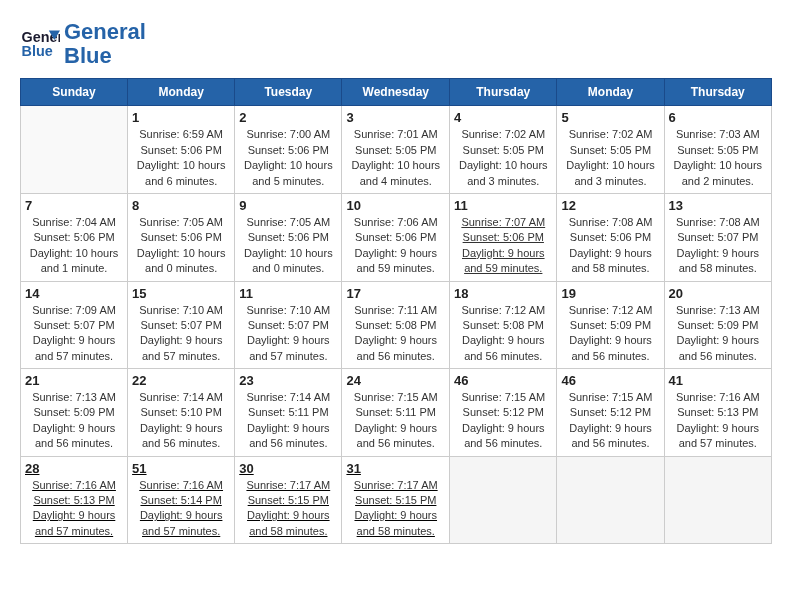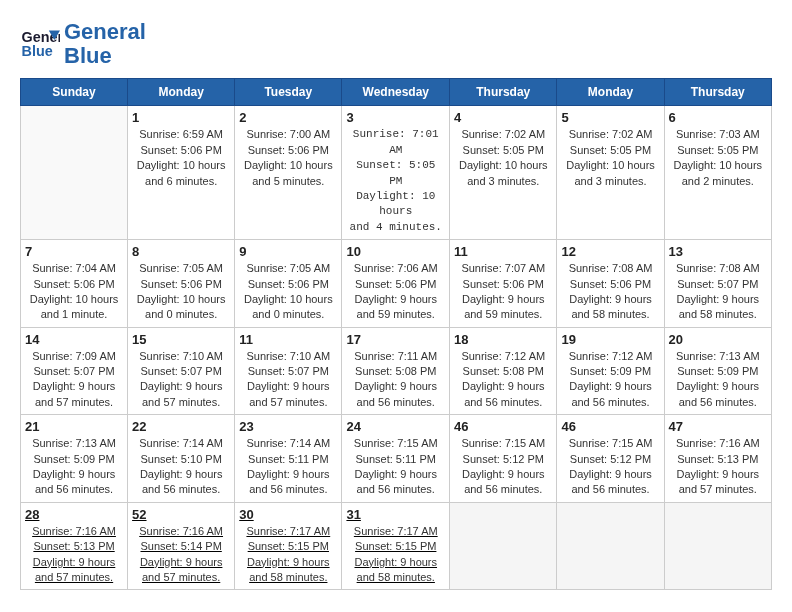--- a/index.html
+++ b/index.html
@@ -144,21 +144,21 @@
         </td>
         <td>
           <span class="day-num">2</span>
           <div class="day-detail" style="white-space: pre-line;">Sunrise: 7:00 AM
 Sunset: 5:06 PM
 Daylight: 10 hours
 and 5 minutes.</div>
         </td>
         <td>
           <span class="day-num">3</span>
-          <div class="day-detail" style="white-space: pre-line; font-family: Liberation Mono, monospace;">Sunrise: 7:01 AM
+          <div class="day-detail" style="white-space: pre-line;">Sunrise: 7:01 AM
 Sunset: 5:05 PM
 Daylight: 10 hours
 and 4 minutes.</div>
         </td>
         <td>
           <span class="day-num">4</span>
           <div class="day-detail" style="white-space: pre-line;">Sunrise: 7:02 AM
 Sunset: 5:05 PM
 Daylight: 10 hours
 and 3 minutes.</div>
@@ -202,21 +202,21 @@
         </td>
         <td>
           <span class="day-num">10</span>
           <div class="day-detail" style="white-space: pre-line;">Sunrise: 7:06 AM
 Sunset: 5:06 PM
 Daylight: 9 hours
 and 59 minutes.</div>
         </td>
         <td>
           <span class="day-num">11</span>
-          <div class="day-detail" style="white-space: pre-line;">Sunrise: 7:07 AM
+          <div class="day-detail" style="white-space: pre-line; text-decoration: underline;">Sunrise: 7:07 AM
 Sunset: 5:06 PM
 Daylight: 9 hours
 and 59 minutes.</div>
         </td>
         <td>
           <span class="day-num">12</span>
           <div class="day-detail" style="white-space: pre-line;">Sunrise: 7:08 AM
 Sunset: 5:06 PM
 Daylight: 9 hours
 and 58 minutes.</div>
@@ -317,37 +317,37 @@
 and 56 minutes.</div>
         </td>
         <td>
           <span class="day-num">46</span>
           <div class="day-detail" style="white-space: pre-line;">Sunrise: 7:15 AM
 Sunset: 5:12 PM
 Daylight: 9 hours
 and 56 minutes.</div>
         </td>
         <td>
-          <span class="day-num">47</span>
+          <span class="day-num">41</span>
           <div class="day-detail" style="white-space: pre-line;">Sunrise: 7:16 AM
 Sunset: 5:13 PM
 Daylight: 9 hours
 and 57 minutes.</div>
         </td>
       </tr>
       <tr>
         <td>
           <span class="day-num">28</span>
           <div class="day-detail" style="white-space: pre-line;">Sunrise: 7:16 AM
 Sunset: 5:13 PM
 Daylight: 9 hours
 and 57 minutes.</div>
         </td>
         <td>
-          <span class="day-num">52</span>
+          <span class="day-num">51</span>
           <div class="day-detail" style="white-space: pre-line;">Sunrise: 7:16 AM
 Sunset: 5:14 PM
 Daylight: 9 hours
 and 57 minutes.</div>
         </td>
         <td>
           <span class="day-num">30</span>
           <div class="day-detail" style="white-space: pre-line;">Sunrise: 7:17 AM
 Sunset: 5:15 PM
 Daylight: 9 hours

